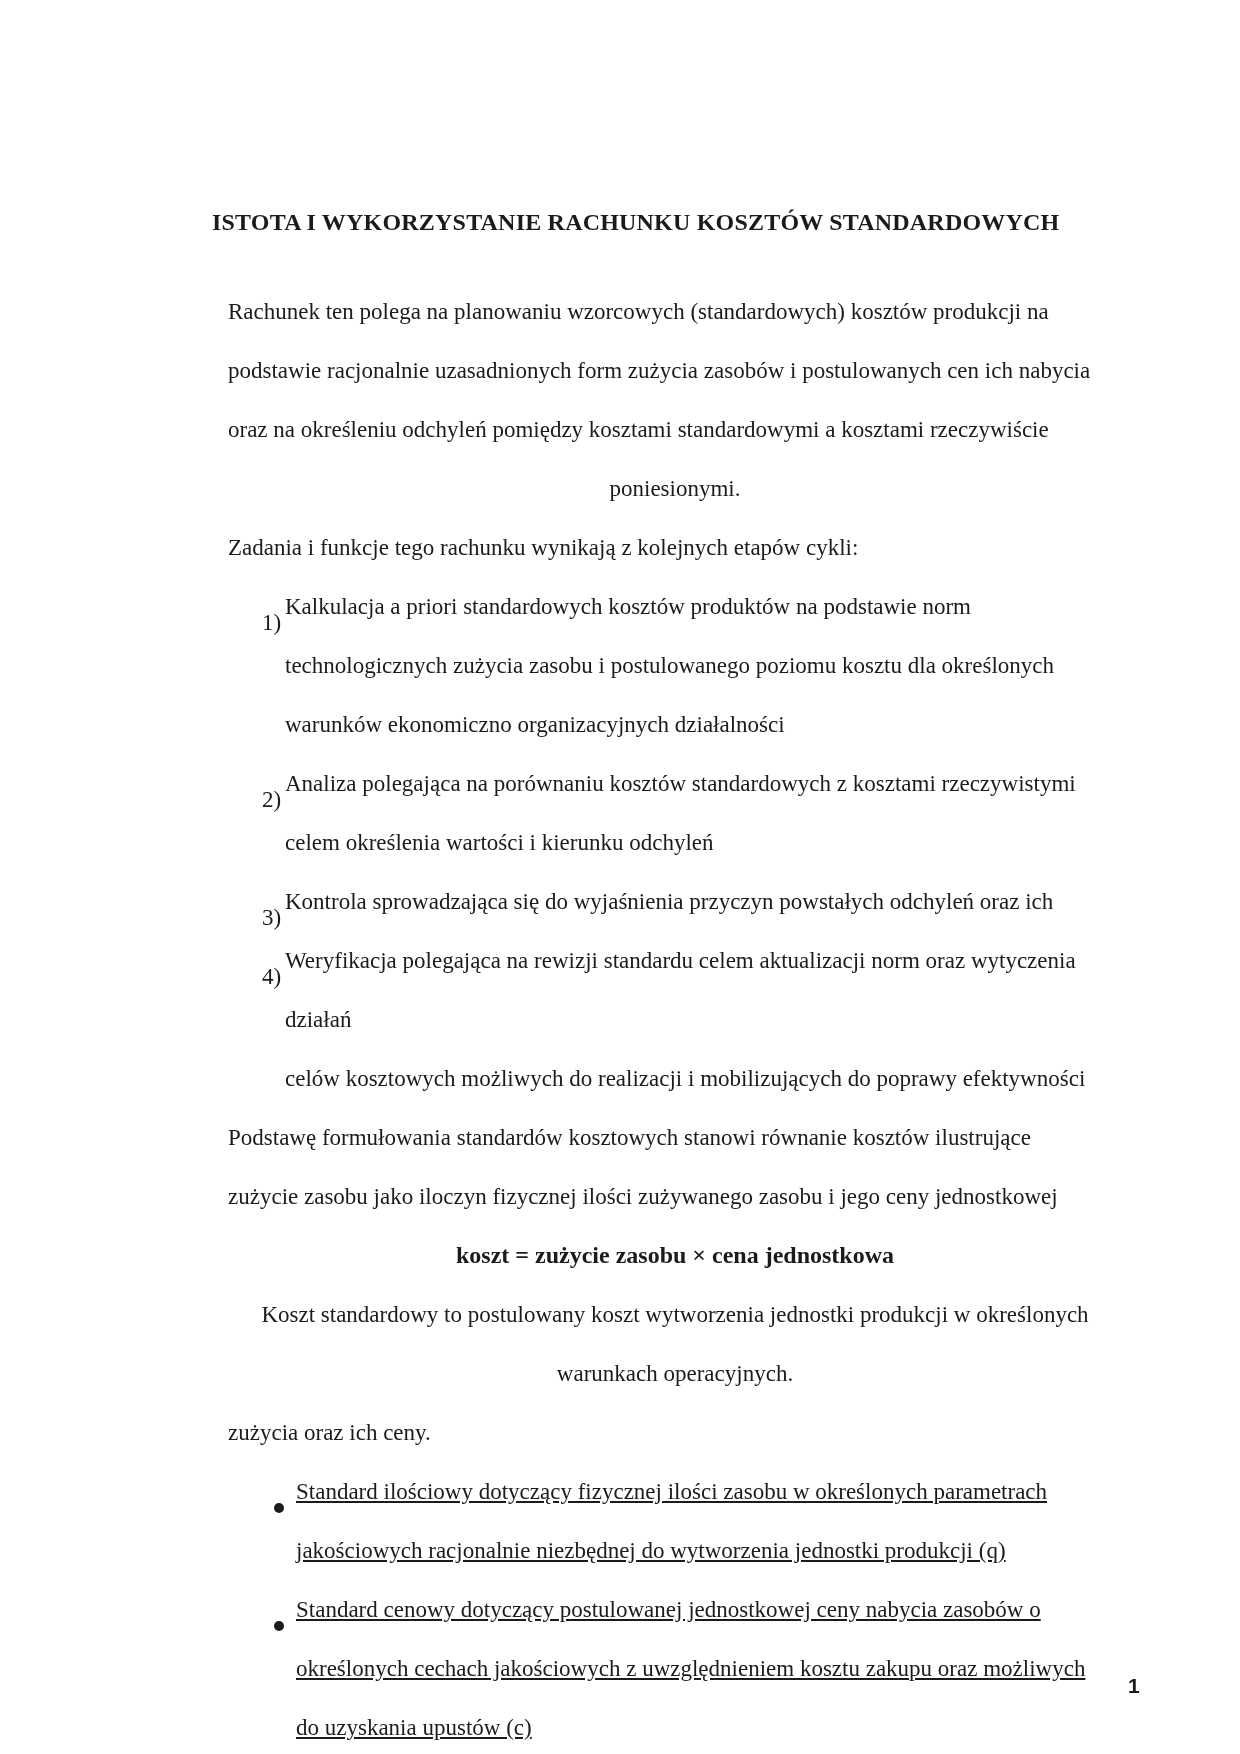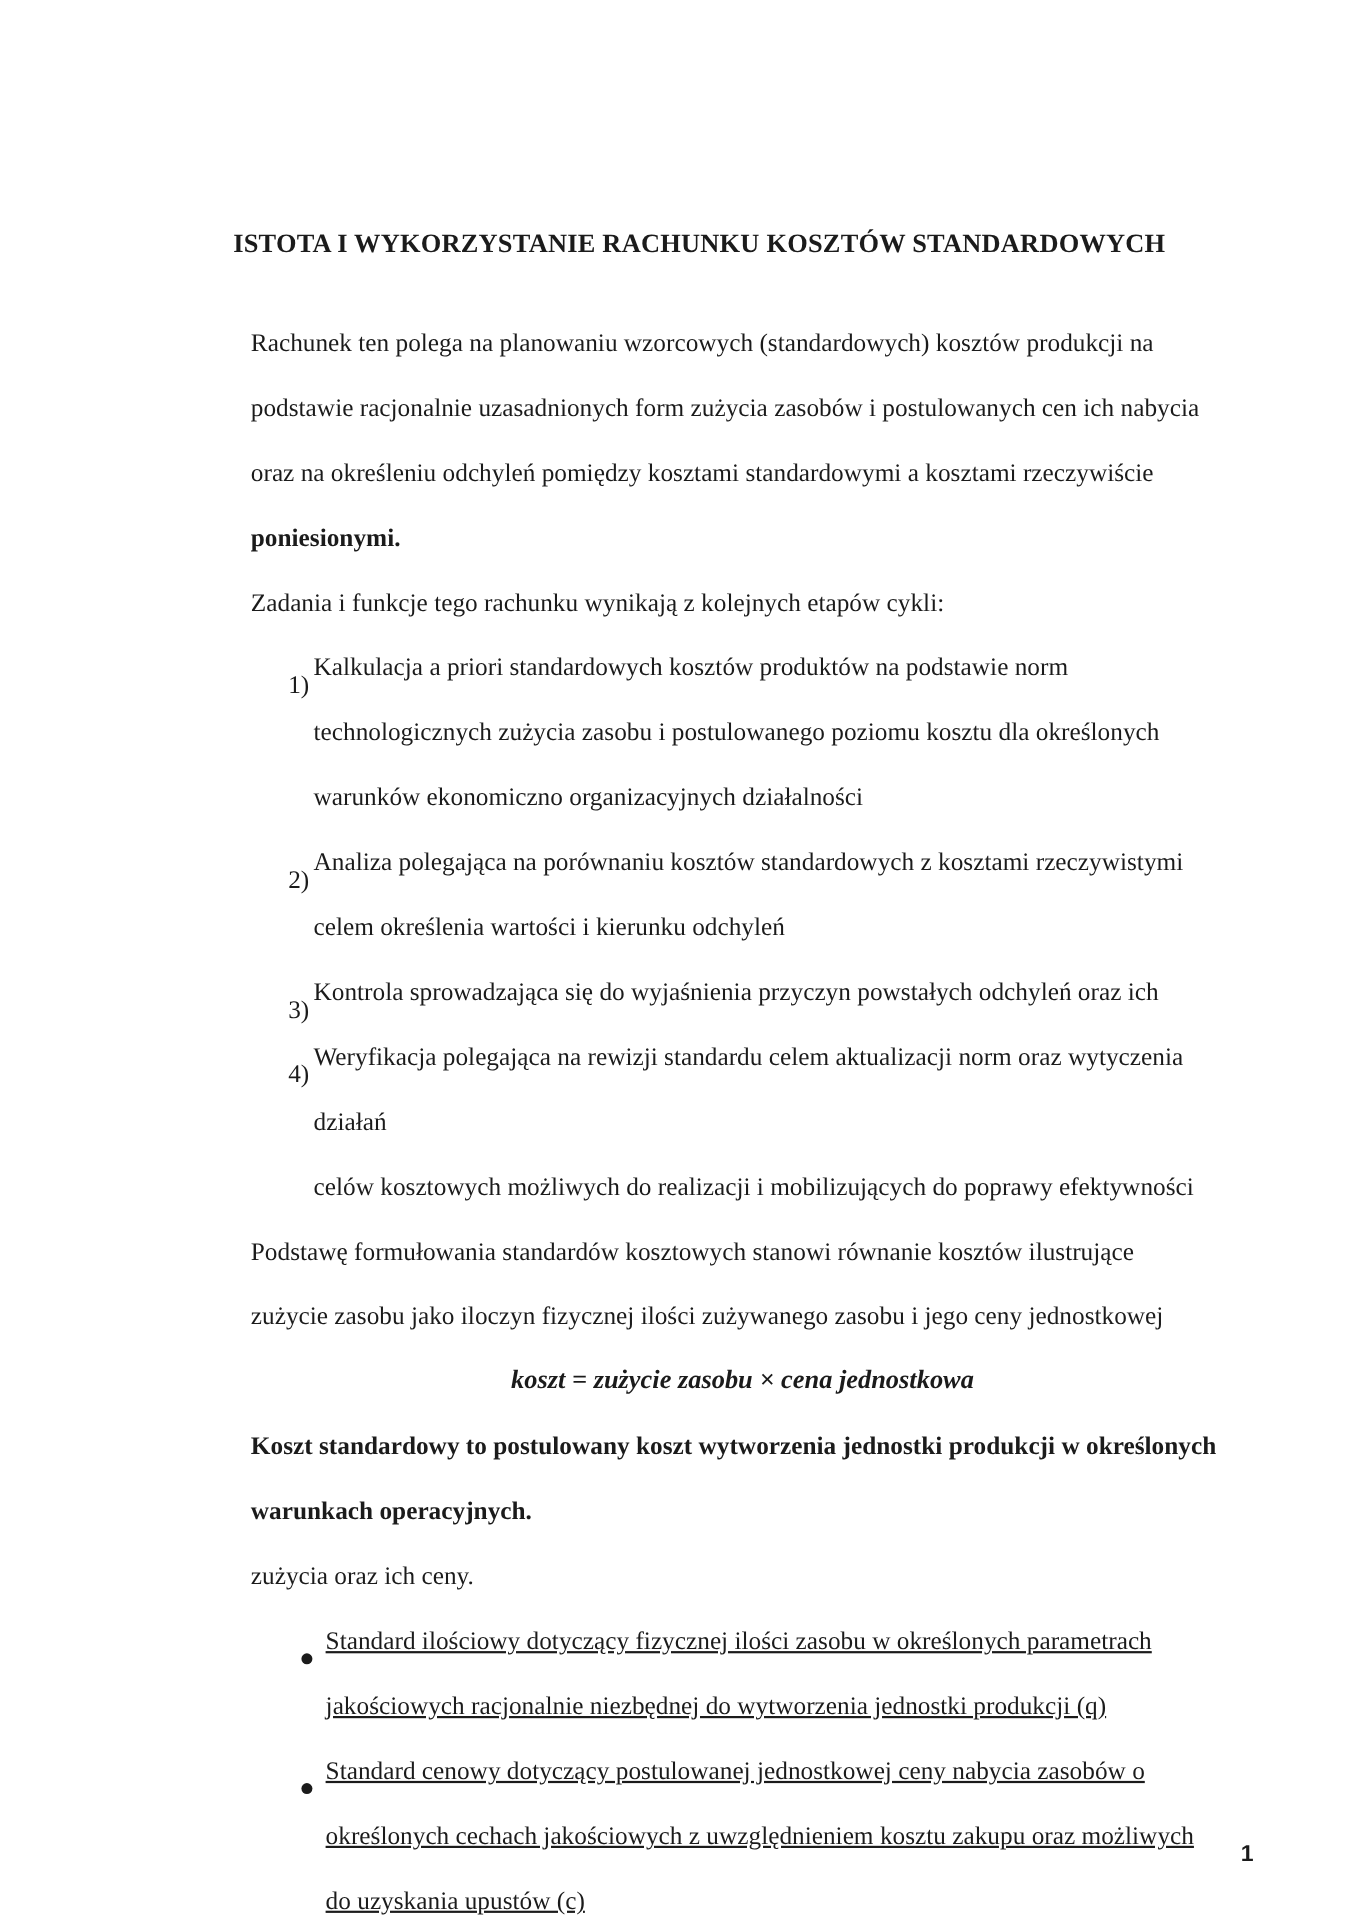--- a/index.html
+++ b/index.html
@@ -20,37 +20,36 @@
     line-height: 43px;
   }
   .title {
     font-size: 24px;
     font-weight: bold;
     line-height: 43px;
     letter-spacing: 0.2px;
     margin-bottom: 46px;
   }
   .line { display: block; }
-  .bold { font-weight: bold; }
+  .bold { font-weight: normal; text-align: center; }
   .list-item { position: relative; padding-left: 57px; }
   .list-marker { position: absolute; left: 34px; top: 0; }
   .bullet-item { position: relative; padding-left: 68px; text-decoration: underline; }
   .bullet-dot {
     position: absolute;
     left: 46px;
     top: 17px;
     width: 10px;
     height: 10px;
     background: #1b1b1b;
     border-radius: 50%;
   }
   .formula {
     text-align: center;
     font-weight: bold;
-    font-style: italic;
     font-size: 24px;
     line-height: 43px;
   }
   .formula-k { margin-top: 14px; }
   .page-number {
     position: absolute;
     left: 1080px;
     top: 1626px;
     font-family: "Liberation Sans", sans-serif;
     font-weight: bold;

